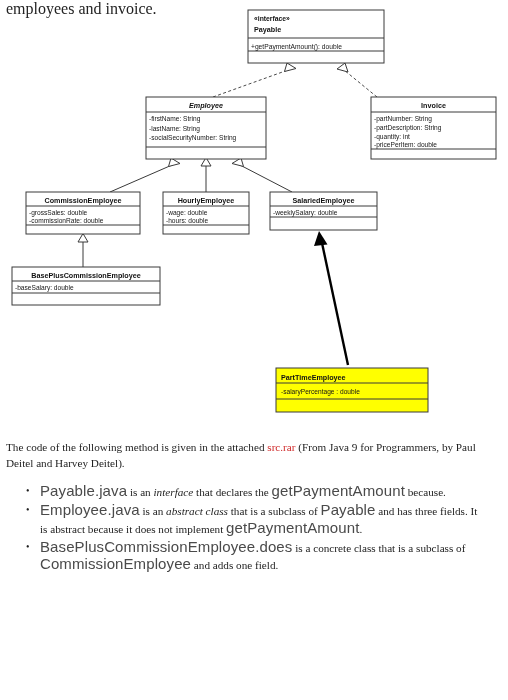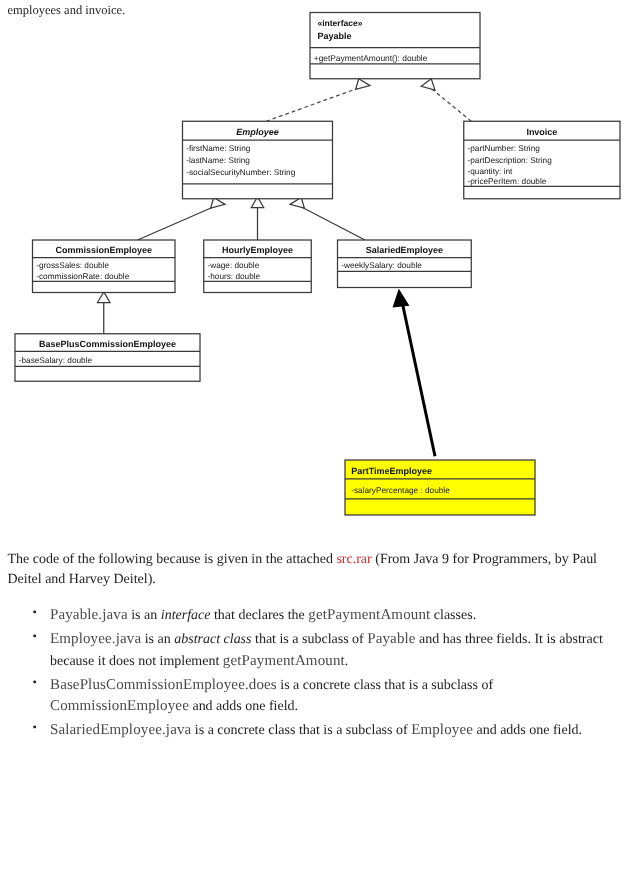--- a/index.html
+++ b/index.html
@@ -15,21 +15,21 @@
     color: #1a1a1a;
     overflow: hidden;
   }
 
   
   .intro-line {
     position: absolute;
     left: 6px;
     top: 2px;
     font-family: "Liberation Serif", serif;
-    font-size: 10px;
+    font-size: 16px;
     line-height: 14px;
     color: #232323;
   }
 
   
   #uml-diagram {
     position: absolute;
     left: 0;
     top: 0;
     width: 508px;
@@ -137,22 +137,22 @@
   }
   ul.class-list > li::before {
     content: "\2022";
     position: absolute;
     left: -14px;
     top: 0;
     font-size: 10px;
     color: #1d1d1d;
   }
   code.mono {
-    font-family: Liberation Serif, serif;
-    font-size: 12px;
+    font-family: Liberation Sans, sans-serif;
+    font-size: 15px;
     color: #4a4a4a;
     letter-spacing: 0.1px;
   }
   em.it { font-style: italic; }
 </style>
 </head>
 <body>
 
 <div class="intro-line">employees and invoice.</div>
 
@@ -281,28 +281,27 @@
     <line class="box-line" x1="276" y1="399" x2="428" y2="399"></line>
     <text class="cls-title left" x="281" y="379.5">PartTimeEmployee</text>
     <text class="cls-attr" x="281" y="394">-salaryPercentage : double</text>
   </g>
 
 </svg>
 </div>
 
 <div class="prose">
 
-  <p><span>The code of the following because is given in the attached </span><span class="red">src.rar</span><span> (From Java 9 for Programmers, by Paul Deitel and Harvey Deitel).</span></p>
+  <p><span>The code of the following method is given in the attached </span><span class="red">src.rar</span><span> (From Java 9 for Programmers, by Paul Deitel and Harvey Deitel).</span></p>
 
   <ul class="class-list">
 
-    <li><code class="mono">Payable.java</code><span> is an </span><em class="it">interface</em><span> that declares the </span><code class="mono">getPaymentAmount</code><span> classes.</span></li>
+    <li><code class="mono">Payable.java</code><span> is an </span><em class="it">interface</em><span> that declares the </span><code class="mono">getPaymentAmount</code><span> because.</span></li>
 
     <li><code class="mono">Employee.java</code><span> is an </span><em class="it">abstract class</em><span> that is a subclass of </span><code class="mono">Payable</code><span> and has three fields. It is abstract because it does not implement </span><code class="mono">getPaymentAmount</code><span>.</span></li>
 
 
     <li><code class="mono">BasePlusCommissionEmployee.does</code><span> is a concrete class that is a subclass of </span><code class="mono">CommissionEmployee</code><span> and adds one field.</span></li>
 
 
-    <li><code class="mono">SalariedEmployee.java</code><span> is a concrete class that is a subclass of </span><code class="mono">Employee</code><span> and adds one field.</span></li>
 
   </ul>
 </div>
 
 </body></html>

